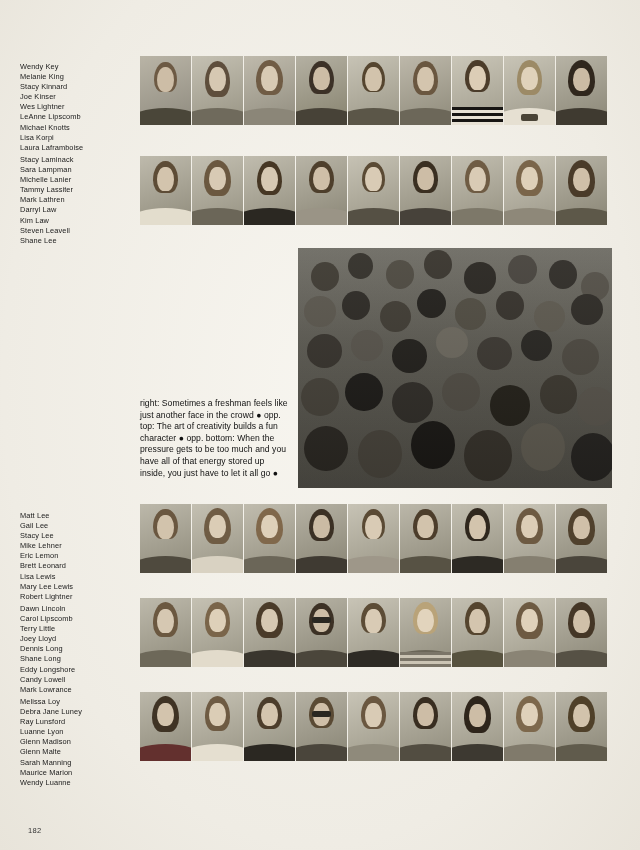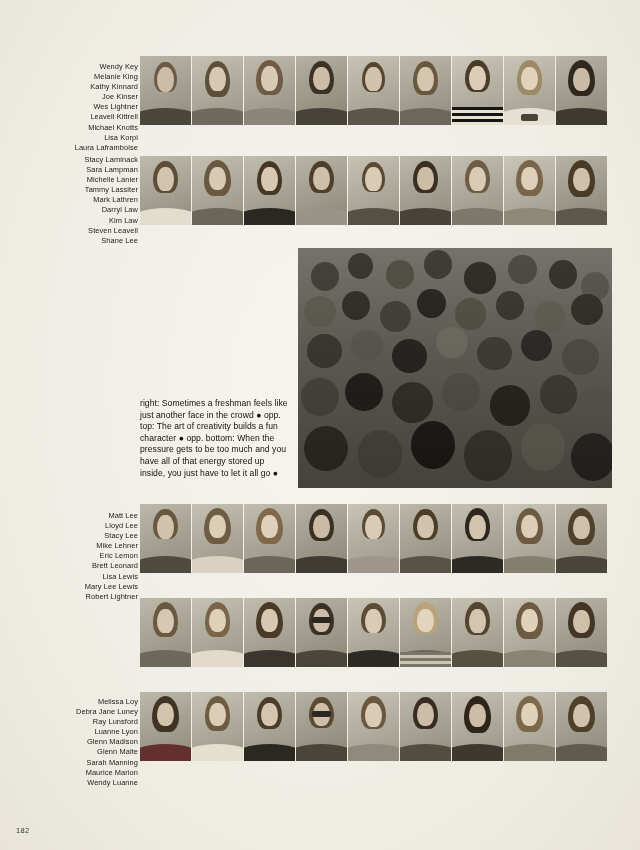--- a/index.html
+++ b/index.html
@@ -23,21 +23,21 @@
   .paper {
     position: absolute;
     left: 0; top: 0; right: 0; bottom: 0;
     background:
       radial-gradient(ellipse at 50% 45%, #f7f5ef 0%, #efece4 70%, #e8e4da 100%);
   }
 
   
   .names {
     position: absolute;
-    text-align: right;
+    text-align: left;
     font-size: 7.4px;
     line-height: 10.1px;
     color: #1a1a1a;
     letter-spacing: 0.1px;
     font-family: "Liberation Sans", sans-serif;
     white-space: nowrap;
   }
   .names div { white-space: nowrap; }
 
   
@@ -88,69 +88,80 @@
     background: #6d6b63;
   }
   .crowd .blob {
     position: absolute;
     border-radius: 50%;
     filter: blur(0.4px);
   }
 
   .folio {
     position: absolute;
-    left: 16px;
+    left: 28px;
     top: 826px;
     font-size: 7.5px;
     color: #333;
     letter-spacing: 0.3px;
   }
 </style>
 </head>
 <body>
 
 <div class="page">
   <div class="paper"></div>
 
   <div class="names" style="left: 20px; top: 62px; width: 118px;">
     <div>Wendy Key</div>
     <div>Melanie King</div>
-    <div>Kathy Kinnard</div>
+    <div>Stacy Kinnard</div>
     <div>Joe Kinser</div>
     <div>Wes Lightner</div>
-    <div>Leavell Kittrell</div>
+    <div>LeAnne Lipscomb</div>
     <div>Michael Knotts</div>
     <div>Lisa Korpi</div>
     <div>Laura Laframboise</div>
   </div>
 
   <div class="names" style="left: 20px; top: 155px; width: 118px;">
     <div>Stacy Laminack</div>
     <div>Sara Lampman</div>
     <div>Michelle Lanier</div>
     <div>Tammy Lassiter</div>
     <div>Mark Lathren</div>
     <div>Darryl Law</div>
     <div>Kim Law</div>
     <div>Steven Leavell</div>
     <div>Shane Lee</div>
   </div>
 
   <div class="names" style="left: 20px; top: 511px; width: 118px;">
     <div>Matt Lee</div>
-    <div>Lloyd Lee</div>
+    <div>Gail Lee</div>
     <div>Stacy Lee</div>
     <div>Mike Lehner</div>
     <div>Eric Lemon</div>
     <div>Brett Leonard</div>
     <div>Lisa Lewis</div>
     <div>Mary Lee Lewis</div>
     <div>Robert Lightner</div>
   </div>
 
+  <div class="names" style="left: 20px; top: 604px; width: 118px;">
+    <div>Dawn Lincoln</div>
+    <div>Carol Lipscomb</div>
+    <div>Terry Little</div>
+    <div>Joey Lloyd</div>
+    <div>Dennis Long</div>
+    <div>Shane Long</div>
+    <div>Eddy Longshore</div>
+    <div>Candy Lowell</div>
+    <div>Mark Lowrance</div>
+  </div>
 
   <div class="names" style="left: 20px; top: 697px; width: 118px;">
     <div>Melissa Loy</div>
     <div>Debra Jane Luney</div>
     <div>Ray Lunsford</div>
     <div>Luanne Lyon</div>
     <div>Glenn Madison</div>
     <div>Glenn Malte</div>
     <div>Sarah Manning</div>
     <div>Maurice Marion</div>

